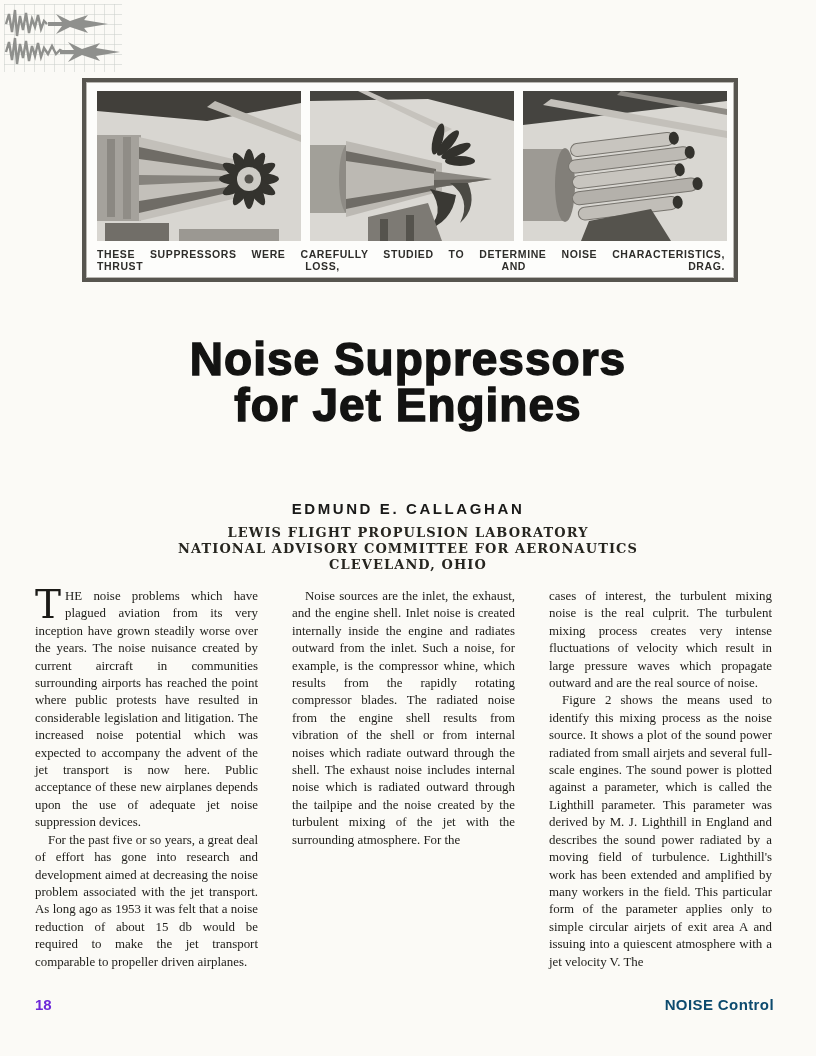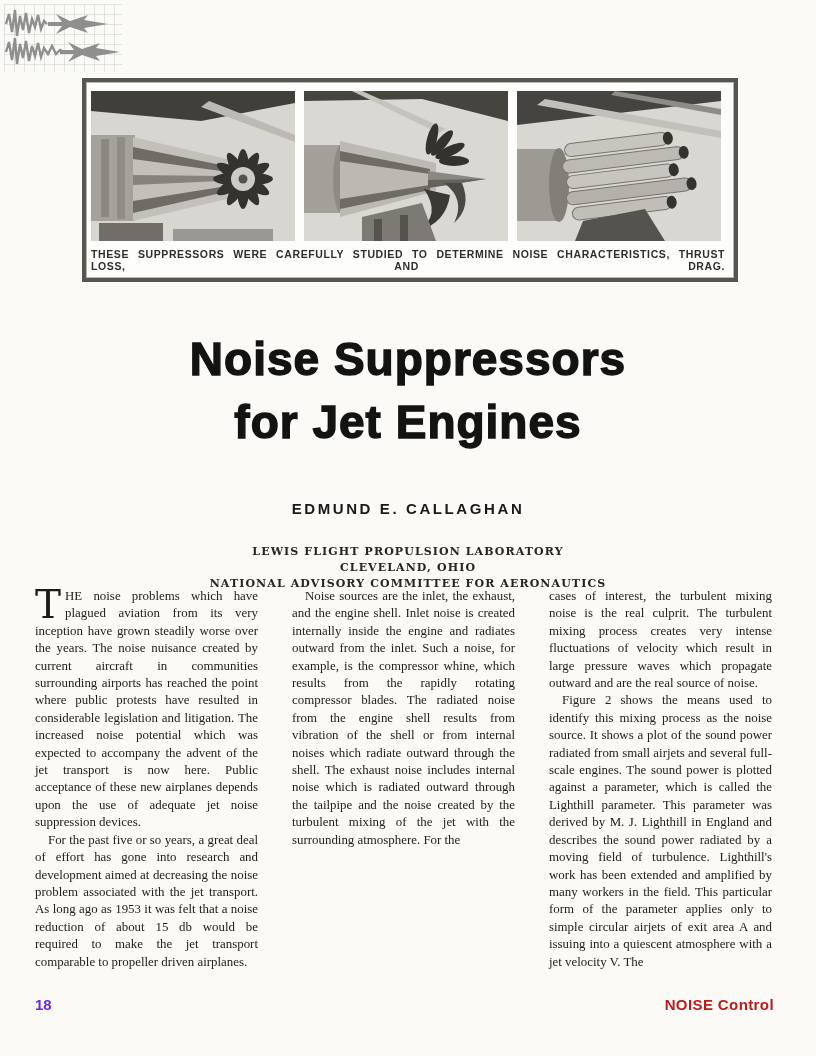--- a/index.html
+++ b/index.html
@@ -6,47 +6,47 @@
   body{
     width:816px;height:1056px;background:#fbfaf6;position:relative;overflow:hidden;
     font-family:"Liberation Serif", serif;color:#201f1c;
   }
   
   .masthead{position:absolute;top:4px;left:4px;width:118px;height:68px;}
   
   .photo-box{
     position:absolute;left:82px;top:78px;width:656px;height:204px;box-sizing:border-box;
     border:4px solid #57554f;background:#fdfdfb;box-shadow:inset 0 0 0 1px #b9b7b2;
-    padding:9px 9px 0 5px;
+    padding:9px 9px 0 11px;
   }
   .photos{display:flex;gap:9px;}
   .photo{width:204px;height:150px;background:#d8d6d1;overflow:hidden;flex:0 0 auto;}
   .caption{
     margin-top:7px;font-family:"Liberation Sans", sans-serif;font-size:10.5px;
     letter-spacing:.6px;word-spacing:5px;color:#2e2d2a;font-weight:bold;
     text-align:justify;text-align-last:justify;
   }
   
   .title-block{position:absolute;top:336px;left:0;width:100%;text-align:center;
     font-family:"Liberation Sans", sans-serif;font-weight:bold;color:#131312;}
   .title-line{font-size:46px;letter-spacing:1px;-webkit-text-stroke:1.4px #131312;line-height:1;}
-  .title-line + .title-line{margin-top:17px;}
+  .title-line + .title-line{}
   .byline{position:absolute;top:500px;left:0;width:100%;text-align:center;}
   .author{font-family:"Liberation Sans", sans-serif;font-weight:bold;font-size:15px;letter-spacing:2.6px;color:#191918;}
-  .affil{margin-top:27px;font-family:"DejaVu Serif", serif;font-size:11px;letter-spacing:1.1px;
+  .affil{margin-top:8px;font-family:"DejaVu Serif", serif;font-size:13px;letter-spacing:1.1px;
     line-height:16px;font-weight:600;color:#26251f;}
   
   .body-cols{position:absolute;top:588px;left:35px;width:737px;display:flex;justify-content:space-between;}
   .col{width:223px;font-size:12.9px;line-height:17.4px;text-align:justify;color:#22211d;}
   .col p{margin:0;}
   .col p.indent{text-indent:13px;}
   .dropcap{float:left;font-family:"DejaVu Serif", serif;font-size:39px;line-height:30px;padding:2px 4px 0 0;color:#1b1a17;}
   
   .footer-left{position:absolute;left:35px;top:996px;font-family:"Liberation Sans", sans-serif;font-weight:bold;font-size:15px;color:#6d28d9;}
-  .footer-right{position:absolute;right:42px;top:996px;font-family:"Liberation Sans", sans-serif;font-weight:bold;font-size:15px;letter-spacing:.4px;color:#b91c1c;}
+  .footer-right{position:absolute;right:42px;top:996px;font-family:"Liberation Sans", sans-serif;font-weight:bold;font-size:15px;letter-spacing:.4px;color:#0c4a6e;}
 </style>
 </head>
 <body>
 
 <div class="masthead">
   <svg width="118" height="68" viewBox="0 0 118 68">
     <defs>
       <pattern id="grid" width="10" height="10" patternUnits="userSpaceOnUse">
         <path d="M10 0H0V10" fill="none" stroke="#c7ccc7" stroke-width="1"></path>
       </pattern>
@@ -147,22 +147,22 @@
 
 <div class="title-block">
   <div class="title-line">Noise Suppressors</div>
   <div class="title-line">for Jet Engines</div>
 </div>
 
 <div class="byline">
   <div class="author">EDMUND E. CALLAGHAN</div>
   <div class="affil">
     <div>LEWIS FLIGHT PROPULSION LABORATORY</div>
+    <div>NATIONAL ADVISORY COMMITTEE FOR AERONAUTICS</div>
     <div>CLEVELAND, OHIO</div>
-    <div>NATIONAL ADVISORY COMMITTEE FOR AERONAUTICS</div>
   </div>
 </div>
 
 <div class="body-cols">
   <div class="col">
     <p><span class="dropcap">T</span><span>HE noise problems which have plagued aviation from its very inception have grown steadily worse over the years. The noise nuisance created by current aircraft in communities surrounding airports has reached the point where public protests have resulted in considerable legislation and litigation. The increased noise potential which was expected to accompany the advent of the jet transport is now here. Public acceptance of these new airplanes depends upon the use of adequate jet noise suppression devices.</span></p>
     <p class="indent">For the past five or so years, a great deal of effort has gone into research and development aimed at decreasing the noise problem associated with the jet transport. As long ago as 1953 it was felt that a noise reduction of about 15 db would be required to make the jet transport comparable to propeller driven airplanes.</p>
   </div>
   <div class="col">
     <p class="indent">Noise sources are the inlet, the exhaust, and the engine shell. Inlet noise is created internally inside the engine and radiates outward from the inlet. Such a noise, for example, is the compressor whine, which results from the rapidly rotating compressor blades. The radiated noise from the engine shell results from vibration of the shell or from internal noises which radiate outward through the shell. The exhaust noise includes internal noise which is radiated outward through the tailpipe and the noise created by the turbulent mixing of the jet with the surrounding atmosphere. For the</p>

